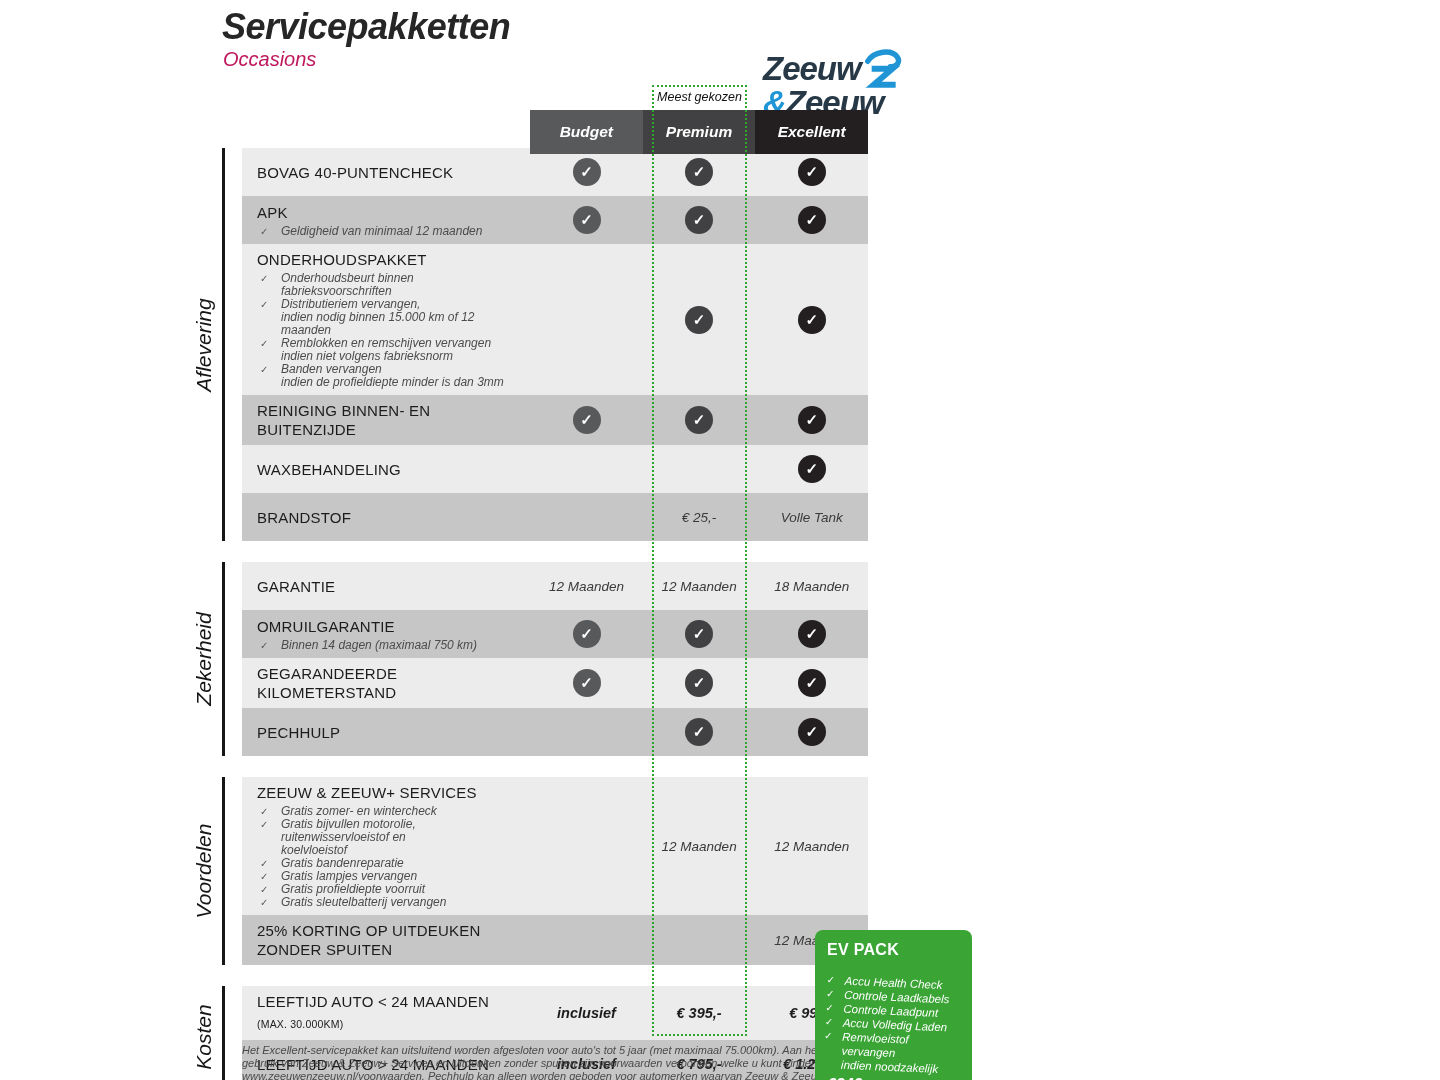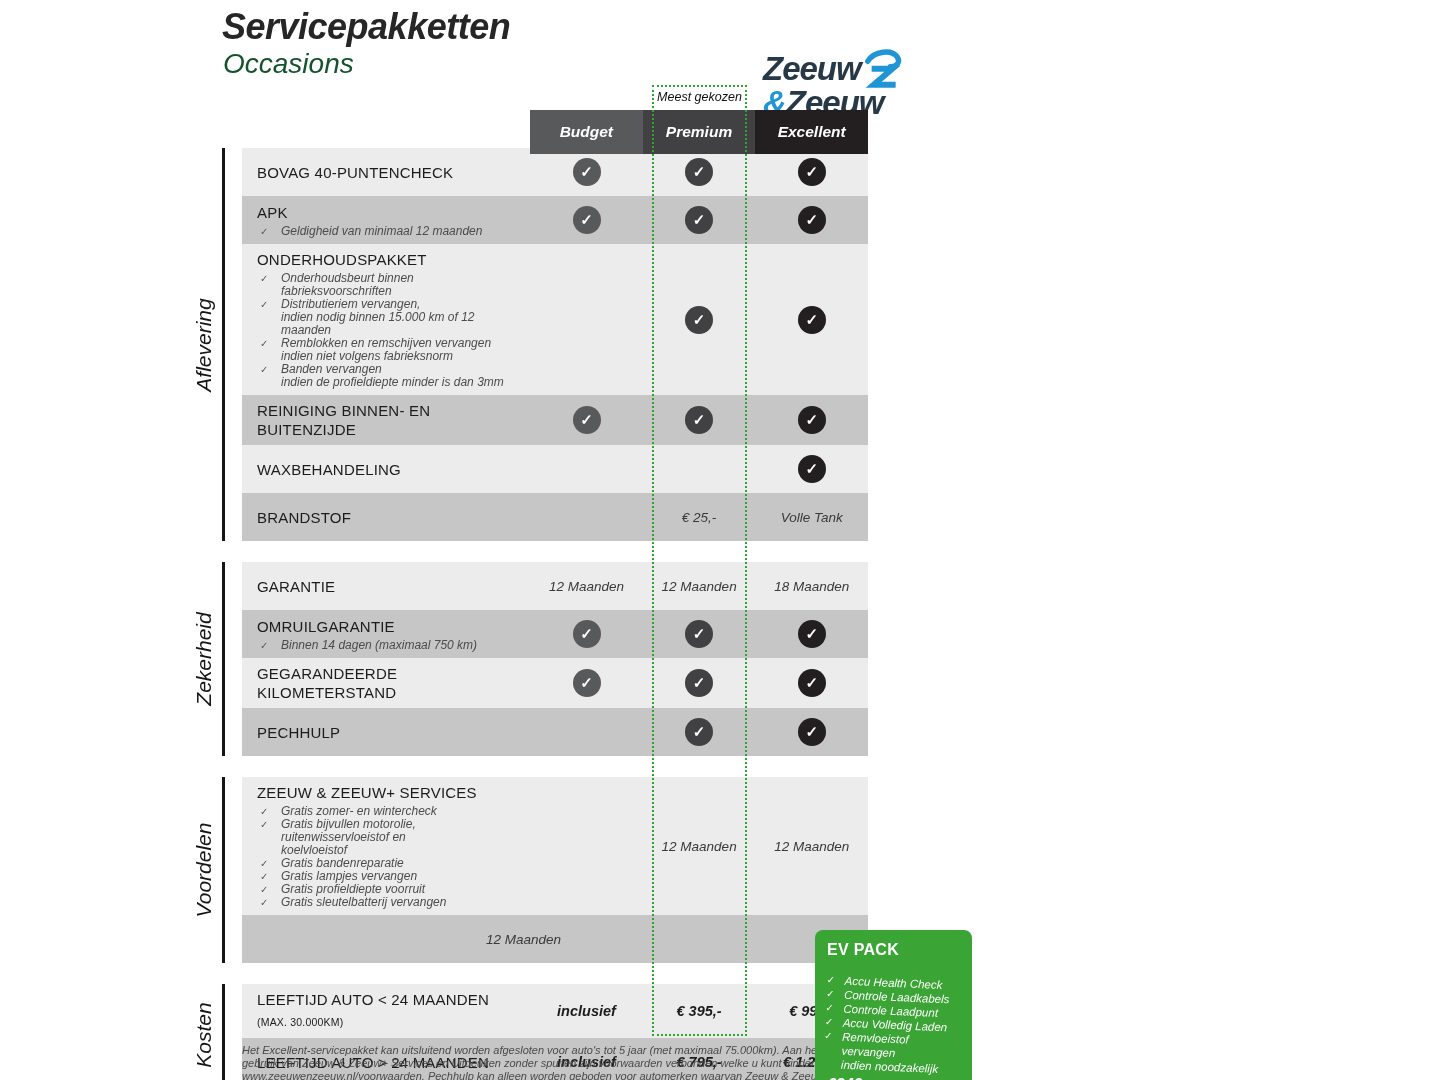--- a/index.html
+++ b/index.html
@@ -10,21 +10,21 @@
     -webkit-font-smoothing:antialiased;
   }
   
   .page-title{
     position:absolute;left:222px;top:6px;
     font-size:36px;font-weight:bold;font-style:italic;color:#262626;
     letter-spacing:-0.5px;
   }
   .page-subtitle{
     position:absolute;left:223px;top:48px;
-    font-size:28px;font-style:italic;color:#14532d;
+    font-size:20px;font-style:italic;color:#be185d;
   }
   .logo{position:absolute;left:763px;top:8px;line-height:1;margin-top:44px;}
   .logo-row{display:flex;align-items:flex-start;}
   .logo-word{
     font-size:33px;font-weight:bold;font-style:italic;color:#273947;
     letter-spacing:-1px;line-height:33px;
   }
   .logo-amp{color:#2095d5;}
   .logo-swoosh{width:44px;height:40px;margin-left:-2px;margin-top:-4px;}
   
@@ -354,20 +354,23 @@
           </div>
           <div class="cell"></div>
           <div class="cell">
             <span class="cell-text">12 Maanden</span>
           </div>
           <div class="cell">
             <span class="cell-text">12 Maanden</span>
           </div>
         </div>
         <div class="row dark">
+          <div class="row-main">
+            <div class="row-title">25% KORTING OP UITDEUKEN ZONDER SPUITEN</div>
+          </div>
           <div class="cell"></div>
           <div class="cell"></div>
           <div class="cell">
             <span class="cell-text">12 Maanden</span>
           </div>
         </div>
       </div>
     </div>
     <div class="section">
       <div class="sec-label-wrap">

